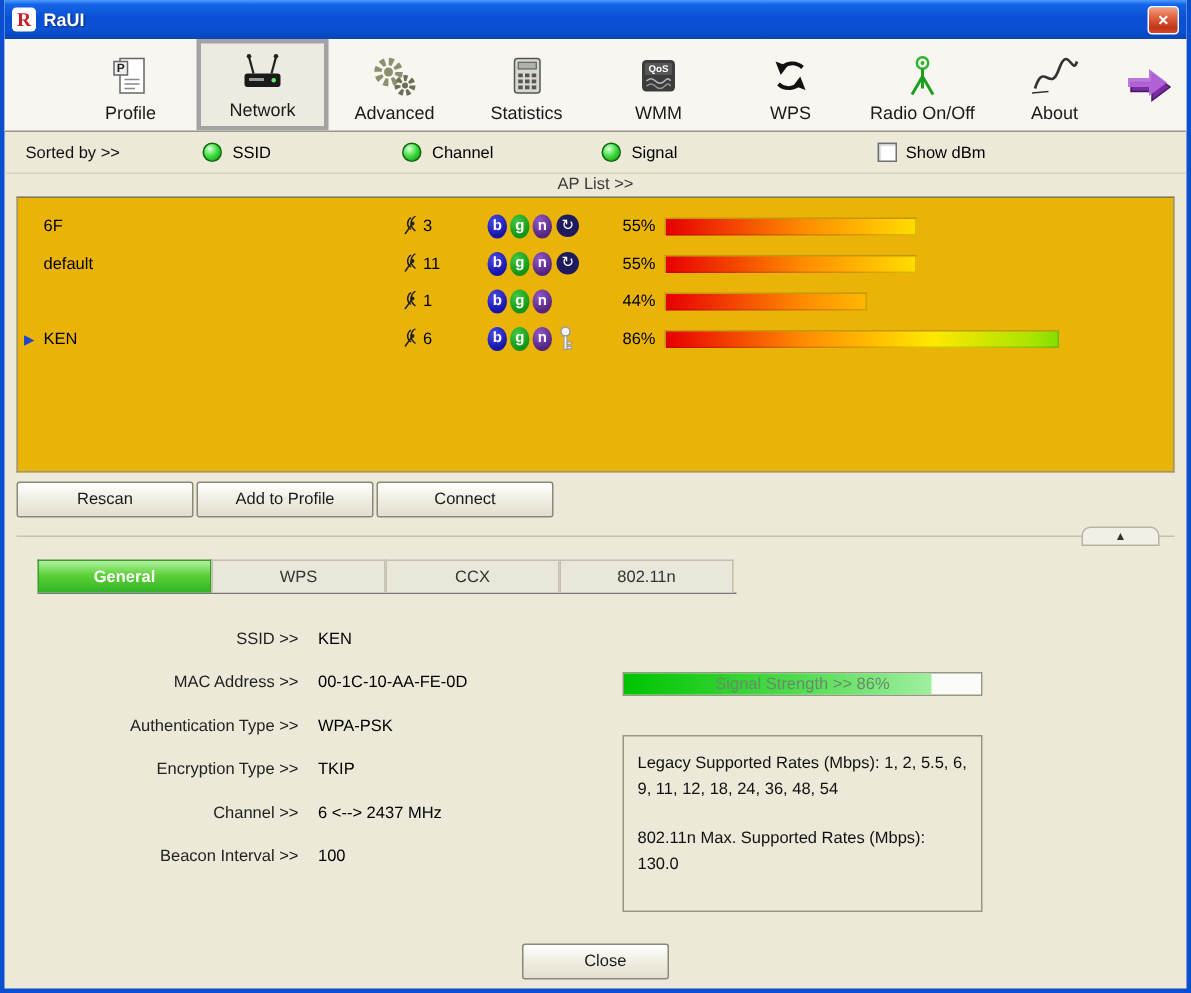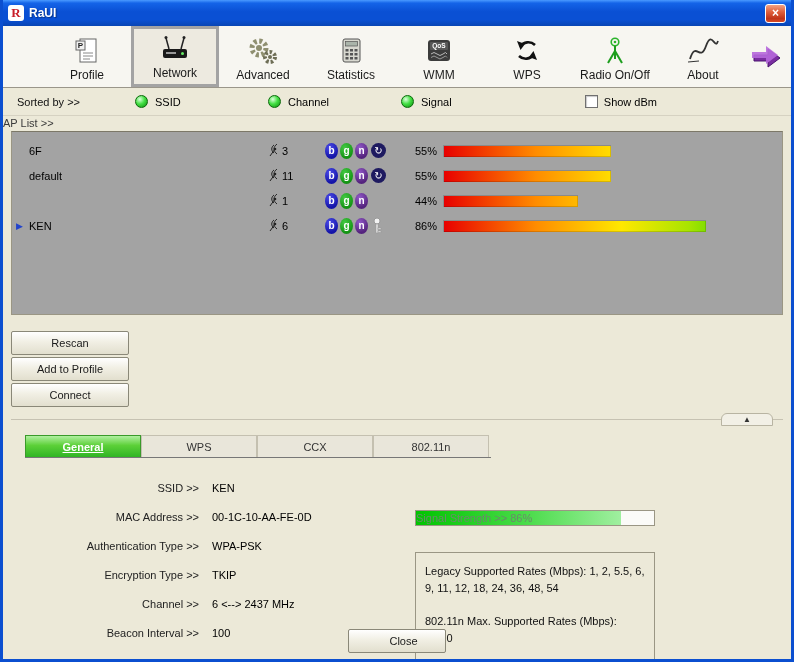--- a/index.html
+++ b/index.html
@@ -36,75 +36,75 @@
   .sortbar { height:28px; display:flex; align-items:center; padding:0 14px; border-bottom:1px solid #d6d2c2; }
   .sort-label { width:118px; color:#111; }
   .sort-option { width:133px; display:flex; align-items:center; gap:7px; cursor:pointer; }
   .led { width:13px; height:13px; border-radius:50%;
     background:radial-gradient(circle at 35% 30%, #dcffdc 0%, #44e044 45%, #0c8c0c 100%);
     border:1px solid #0a6a0a; }
   .show-dbm { margin-left:auto; margin-right:120px; display:flex; align-items:flex-end; gap:6px; cursor:pointer; }
   .checkbox { width:13px; height:13px; background:#fff; border:1px solid #707070;
     box-shadow:inset 1px 1px 1px #c8c8c8; }
 
-  .aplist-header { height:15px; line-height:15px; color:#3a3a3a; }
-
-  
-  .aplist { margin:0 8px; height:184px; background:#a3a3a3; border:1px solid #9a9684;
+  .aplist-header { height:15px; line-height:15px; text-align:center; color:#3a3a3a; }
+
+  
+  .aplist { margin:0 8px; height:184px; background:#eab308; border:1px solid #9a9684;
     border-top-color:#7c7868; padding-top:6px; overflow:hidden; }
   .ap-row { height:25px; display:flex; align-items:center; cursor:pointer; }
   .ap-ind { width:17px; padding-left:4px; color:#2244CC; font-size:9px; }
   .ap-ssid { width:238px; }
   .ap-ch { width:58px; display:flex; align-items:center; gap:3px; }
   .ap-badges { width:90px; display:flex; align-items:center; gap:2px; }
   .ap-pct { width:28px; }
   .badge { width:13px; height:16px; border-radius:50%; color:#fff; font-size:10px; font-weight:bold;
     display:flex; align-items:center; justify-content:center; }
   .badge.b { background:radial-gradient(circle at 35% 28%, #4a4ae8 0%, #1414A8 70%); }
   .badge.g { background:radial-gradient(circle at 35% 28%, #42c842 0%, #149414 70%); }
   .badge.n { background:radial-gradient(circle at 35% 28%, #9158c8 0%, #55247E 70%); }
   .mini-wps { width:15px; height:15px; border-radius:50%; background:#1E1A60; color:#fff;
     font-size:10px; line-height:15px; text-align:center; margin-left:1px; }
   .bar-track { width:306px; height:12px; }
   .bar-fill { height:12px; border:1px solid rgba(0,0,0,.15);
     background:linear-gradient(90deg,#E80000 0%,#FF8C00 30%,#FFE800 58%,#A8E400 80%,#20D000 100%);
     background-size:306px 12px; background-repeat:no-repeat; }
 
   
-  .action-row { display:flex; gap:2px; padding:16px 8px 4px 8px;flex-direction:column; }
+  .action-row { display:flex; gap:2px; padding:6px 8px 4px 8px; }
   .btn { height:24px; width:118px; border:1px solid #8a8878; border-radius:2px; color:#1a1a1a;
     background:linear-gradient(180deg,#FFFFFF 0%,#F1EFE4 45%,#E2DFCE 100%);
     font-family:"Liberation Sans",sans-serif; font-size:11px; cursor:pointer; }
 
   .divider-row { position:relative; height:16px; }
   .divider-row::before { content:""; position:absolute; left:8px; right:8px; top:8px;
     border-top:1px solid #c6c2b2; }
   .collapse-btn { position:absolute; right:18px; top:2px; width:52px; height:13px;
     background:#F2F0E6; border:1px solid #b8b4a2; border-radius:6px 6px 0 0; color:#333;
     font-size:8px; text-align:center; line-height:12px; cursor:pointer; }
 
   
   .tabs { display:flex; margin:8px 0 0 22px; width:466px; border-bottom:1px solid #777; }
   .tab { width:116px; height:22px; display:flex; align-items:center; justify-content:center;
     color:#333; background:#E9E6DA; border:1px solid #c4c0b0; border-bottom:none; cursor:pointer; }
   .tab.active { background:linear-gradient(180deg,#B0F0A0 0%,#5CD038 45%,#30B424 100%);
-    color:#fff; font-weight:bold; border-color:#3a9a2a;text-decoration:underline; }
+    color:#fff; font-weight:bold; border-color:#3a9a2a; }
 
   
   .detail-body { display:flex; }
   .fields { width:398px; padding-top:24px; }
   .field { display:flex; align-items:baseline; margin-bottom:17px; }
   .flabel { width:185px; text-align:right; color:#222;margin-left:11px; }
   .fvalue { padding-left:13px; color:#000; }
 
   .right-col { width:250px; margin-left:14px; padding-top:52px; }
   .sig-track { width:240px; height:16px; border:1px solid #9a9684; background:#FBFBF8; position:relative; }
   .sig-fill { height:100%;
     background:linear-gradient(90deg,#00C400 0%,#4CDC4C 55%,#A0EFA0 100%); }
-  .sig-text { position:absolute; inset:0; line-height:15px; color:#6a8a6a; }
+  .sig-text { position:absolute; inset:0; text-align:center; line-height:15px; color:#6a8a6a; }
   .rates-box { width:240px; min-height:118px; border:1px solid #9a9684; margin-top:26px;
     padding:10px 9px; line-height:1.55; color:#111; }
   .rates-box p + p { margin-top:16px; }
 
   
   .footer { position:absolute; left:0; right:0; bottom:6px; display:flex; justify-content:center; }
   .footer .btn { width:98px;padding-left:13px; }
 </style>
 </head>
 <body>

